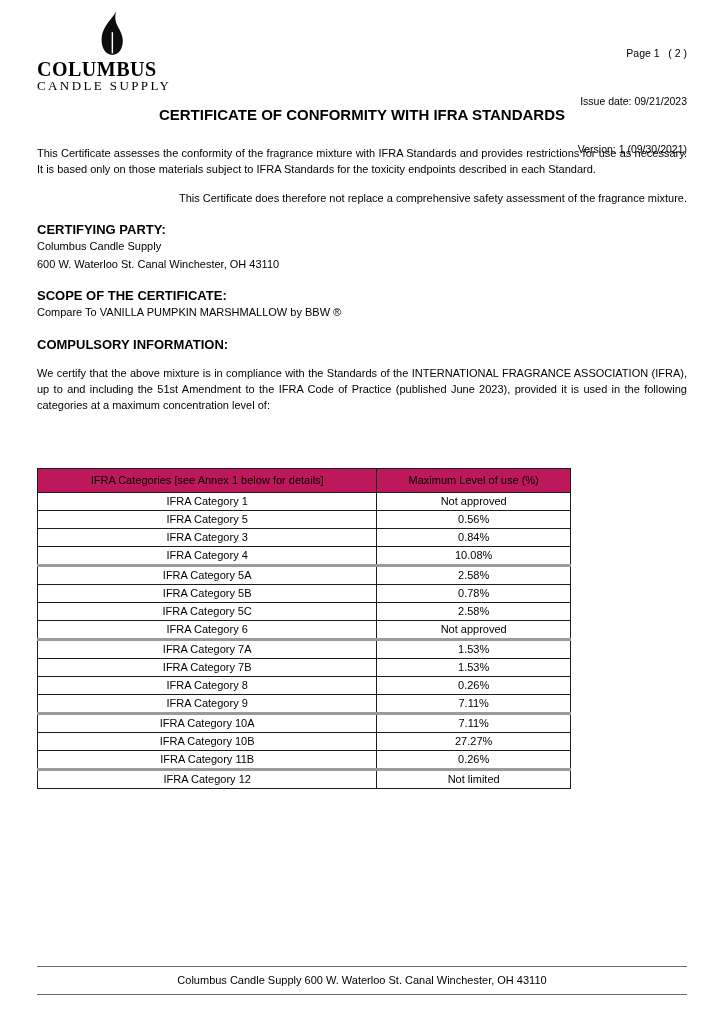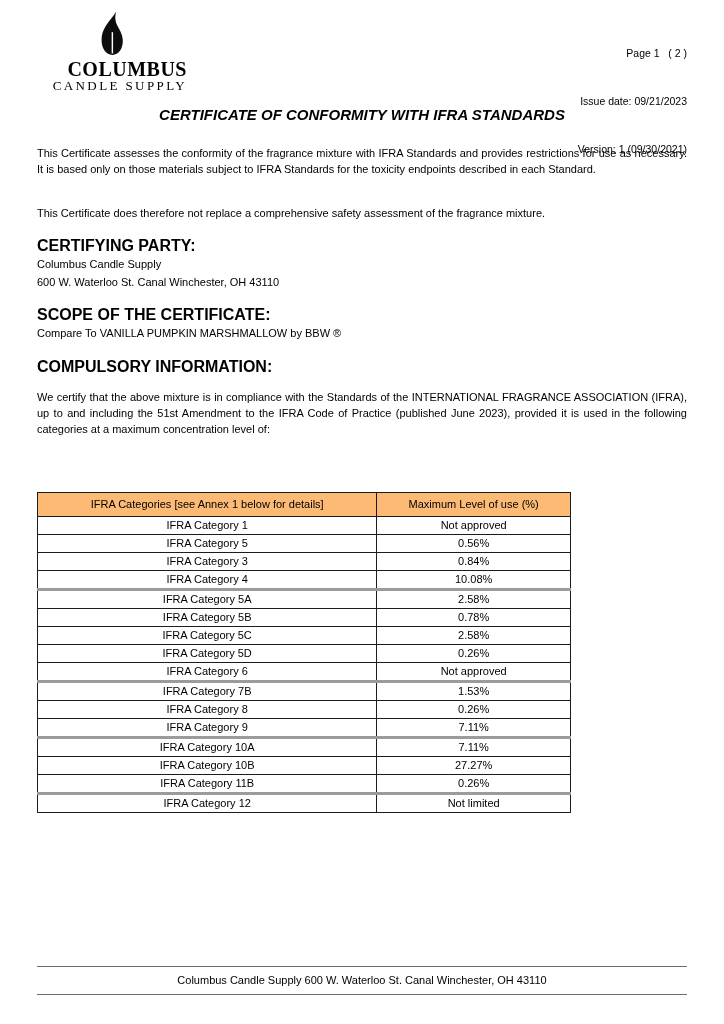--- a/index.html
+++ b/index.html
@@ -9,55 +9,55 @@
     background:#ffffff;
     box-sizing:border-box;
     padding:8px 37px 0 37px;
     font-family:"Liberation Sans", sans-serif;
     color:#000;
     overflow:hidden;
   }
 
   
   .hdr { display:flex; justify-content:space-between; height:84px; }
-  .logo { width:150px; text-align:right; padding-top:2px; }
+  .logo { width:150px; text-align:left; padding-top:2px; }
   .logo .flame { display:block; margin:0 auto; }
   .logo-name {
     font-family:"Liberation Serif", serif;
     font-weight:700; font-size:20px; letter-spacing:0.5px;
     line-height:20px; margin-top:1px;
   }
   .logo-sub {
     font-family:"Liberation Serif", serif;
     font-size:13px; letter-spacing:2.4px; line-height:12px; margin-top:1px;
   }
   .meta { text-align:right; font-size:10.5px; line-height:16px; padding-top:5px; white-space:pre; }
   .meta .b { font-weight:400; }
 
   
-  .title { text-align:center; font-size:15px; font-weight:700; margin:14px 0 0 0;font-style:italic; }
+  .title { text-align:center; font-size:15px; font-weight:700; margin:14px 0 0 0; }
   .body-p { font-size:11px; line-height:16px; text-align:justify; margin:22px 0 0 0; }
-  .body-p.nojust { text-align:left; margin-top:28px; }
-  .sec-h { font-size:16px; font-weight:700; margin:16px 0 0 0; }
+  .body-p.nojust { text-align:right; margin-top:13px; }
+  .sec-h { font-size:13px; font-weight:700; margin:16px 0 0 0; }
   .plain { font-size:11px; line-height:16.5px; margin:1px 0 0 0; }
 
   
   table.ifra {
     border-collapse:collapse;
     margin-top:55px;
     width:534px;
     font-size:11px;
   }
   table.ifra th, table.ifra td {
     border:1px solid #1c1c1c;
     text-align:center;
     font-weight:400;
     padding:0 4px;
   }
-  table.ifra th { background:#fdba74; height:23px; }
+  table.ifra th { background:#be185d; height:23px; }
   table.ifra td { height:17px; }
   table.ifra col.c1 { width:340px; }
   table.ifra col.c2 { width:194px; }
   table.ifra tr.group-end td { border-bottom:3px solid #9b9b9b; }
 
   
   .footer {
     position:absolute; left:37px; right:37px; top:966px;
     border-top:1px solid #6b6b6b;
     border-bottom:1px solid #6b6b6b;
@@ -135,27 +135,27 @@
           <td>2.58%</td>
         </tr>
         <tr>
           <td>IFRA Category 5B</td>
           <td>0.78%</td>
         </tr>
         <tr>
           <td>IFRA Category 5C</td>
           <td>2.58%</td>
         </tr>
-        <tr>
-          <td>IFRA Category 5D</td>
-          <td>0.26%</td>
-        </tr>
         <tr class="group-end">
           <td>IFRA Category 6</td>
           <td>Not approved</td>
+        </tr>
+        <tr>
+          <td>IFRA Category 7A</td>
+          <td>1.53%</td>
         </tr>
         <tr>
           <td>IFRA Category 7B</td>
           <td>1.53%</td>
         </tr>
         <tr>
           <td>IFRA Category 8</td>
           <td>0.26%</td>
         </tr>
         <tr class="group-end">

